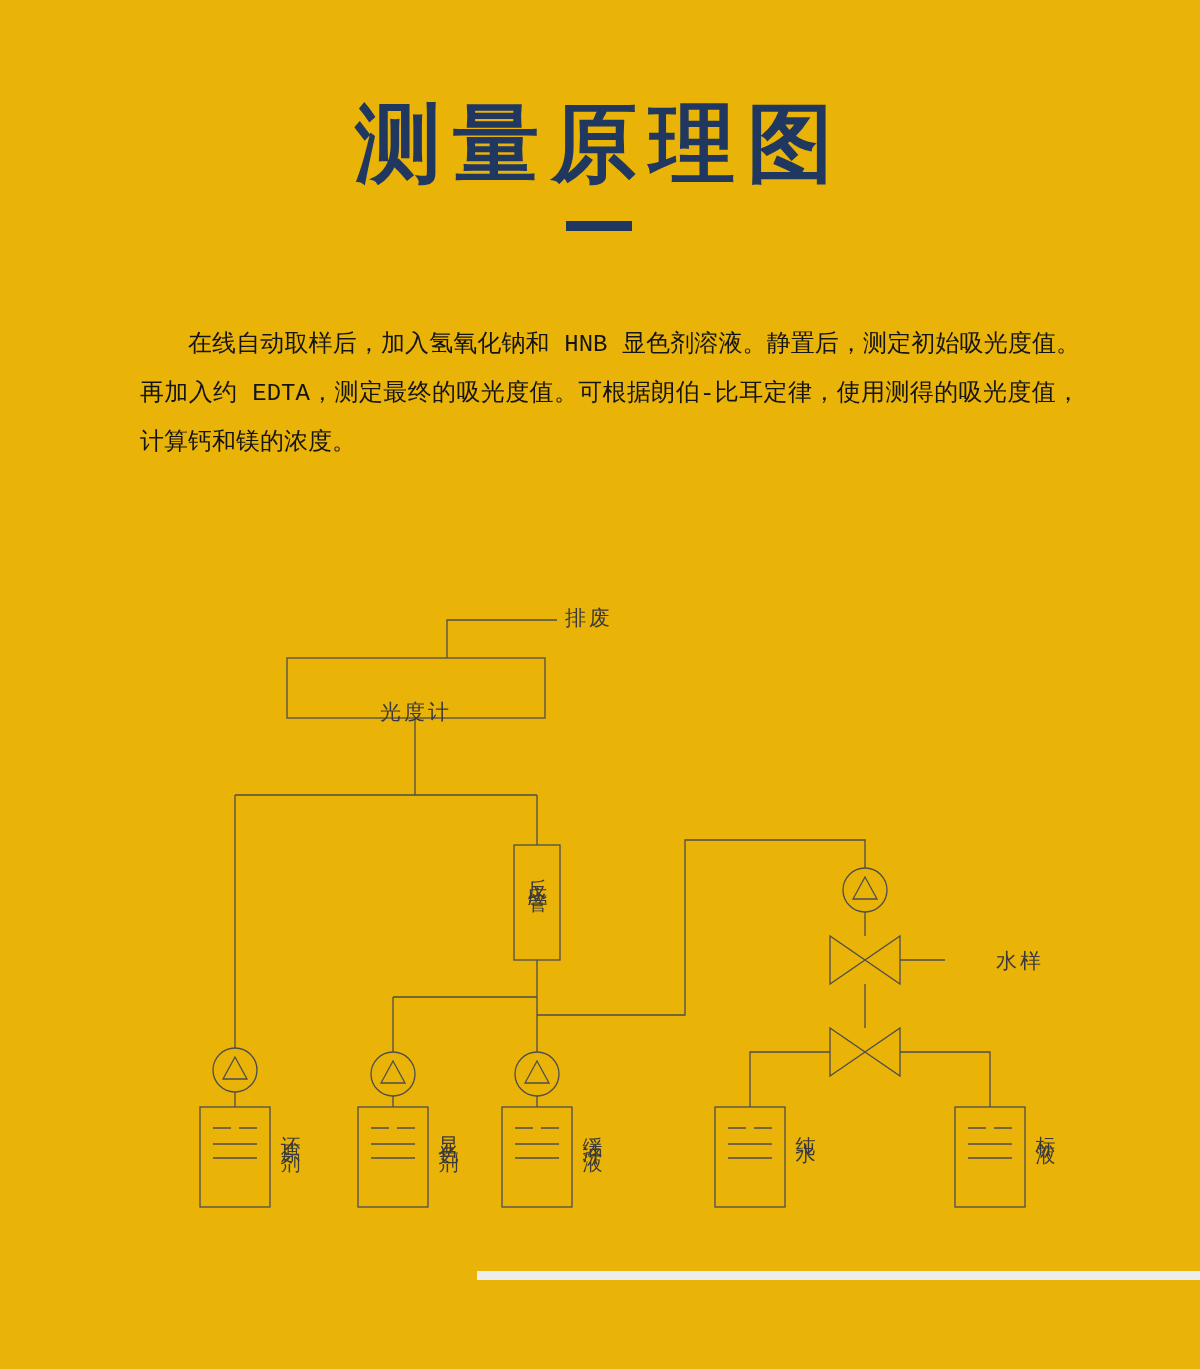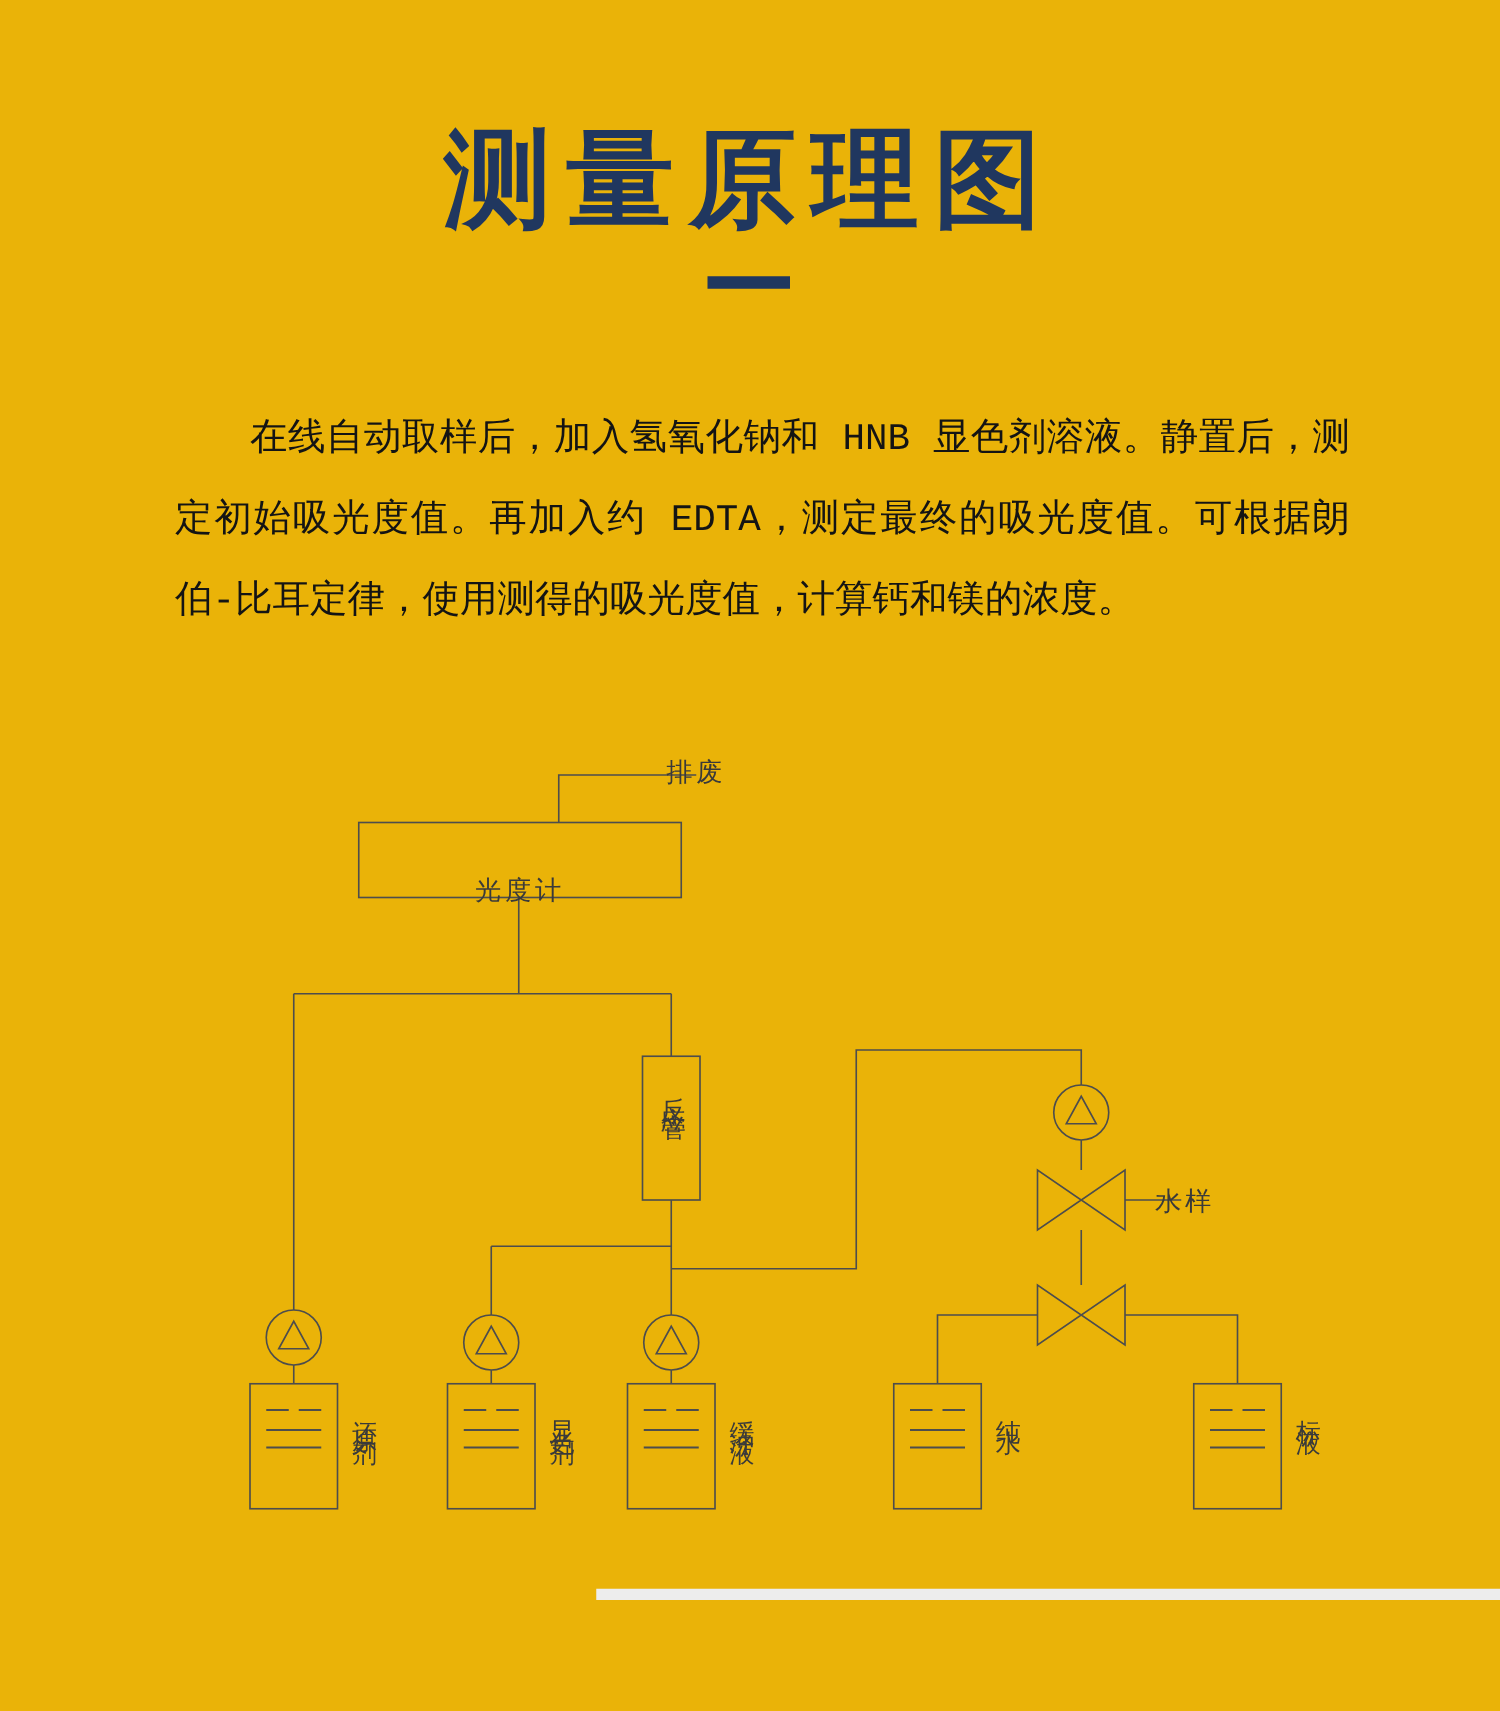--- a/index.html
+++ b/index.html
@@ -27,22 +27,22 @@
     position:absolute;
     left:566px; top:221px;
     width:66px; height:10px;
     background:#20375f;
   }
   .description{
     position:absolute;
     left:140px; top:320px;
     width:940px;
     margin:0;
-    font-size:30px;
-    line-height:65px;
+    font-size:24px;
+    line-height:49px;
     text-align:justify;
     text-indent:2em;
     color:#141414;
   }
   .diagram-svg{
     position:absolute;
     left:0; top:0;
     width:1200px; height:1369px;
     pointer-events:none;
   }
@@ -154,27 +154,27 @@
     <g>
       <rect x="715" y="1107" width="70" height="100"></rect>
       <path d="M728 1128 H746 M754 1128 H772 M728 1144 H772 M728 1158 H772" stroke-width="1.5"></path>
     </g>
     <g>
       <rect x="955" y="1107" width="70" height="100"></rect>
       <path d="M968 1128 H986 M994 1128 H1012 M968 1144 H1012 M968 1158 H1012" stroke-width="1.5"></path>
     </g>
   </svg>
 
-  <div class="diagram-label" style="left:533px; top:604px;">排废</div>
+  <div class="diagram-label" style="left:565px; top:604px;">排废</div>
 
   <div class="box-label" style="left:287px; top:658px; width:258px; height:60px;margin-top:24px;">光度计</div>
 
   <div class="vertical-label" style="left:526px; top:862px;">反应管</div>
 
-  <div class="diagram-label" style="left:924px; top:947px;">水样</div>
+  <div class="diagram-label" style="left:996px; top:947px;">水样</div>
 
   <div class="vertical-label" style="left:279px; top:1120px;">还原剂</div>
   <div class="vertical-label" style="left:437px; top:1120px;">显色剂</div>
   <div class="vertical-label" style="left:581px; top:1120px;">缓冲液</div>
   <div class="vertical-label" style="left:794px; top:1120px;">纯水</div>
   <div class="vertical-label" style="left:1034px; top:1120px;">标液</div>
 
   <div class="bottom-strip"></div>
 
 </div>

